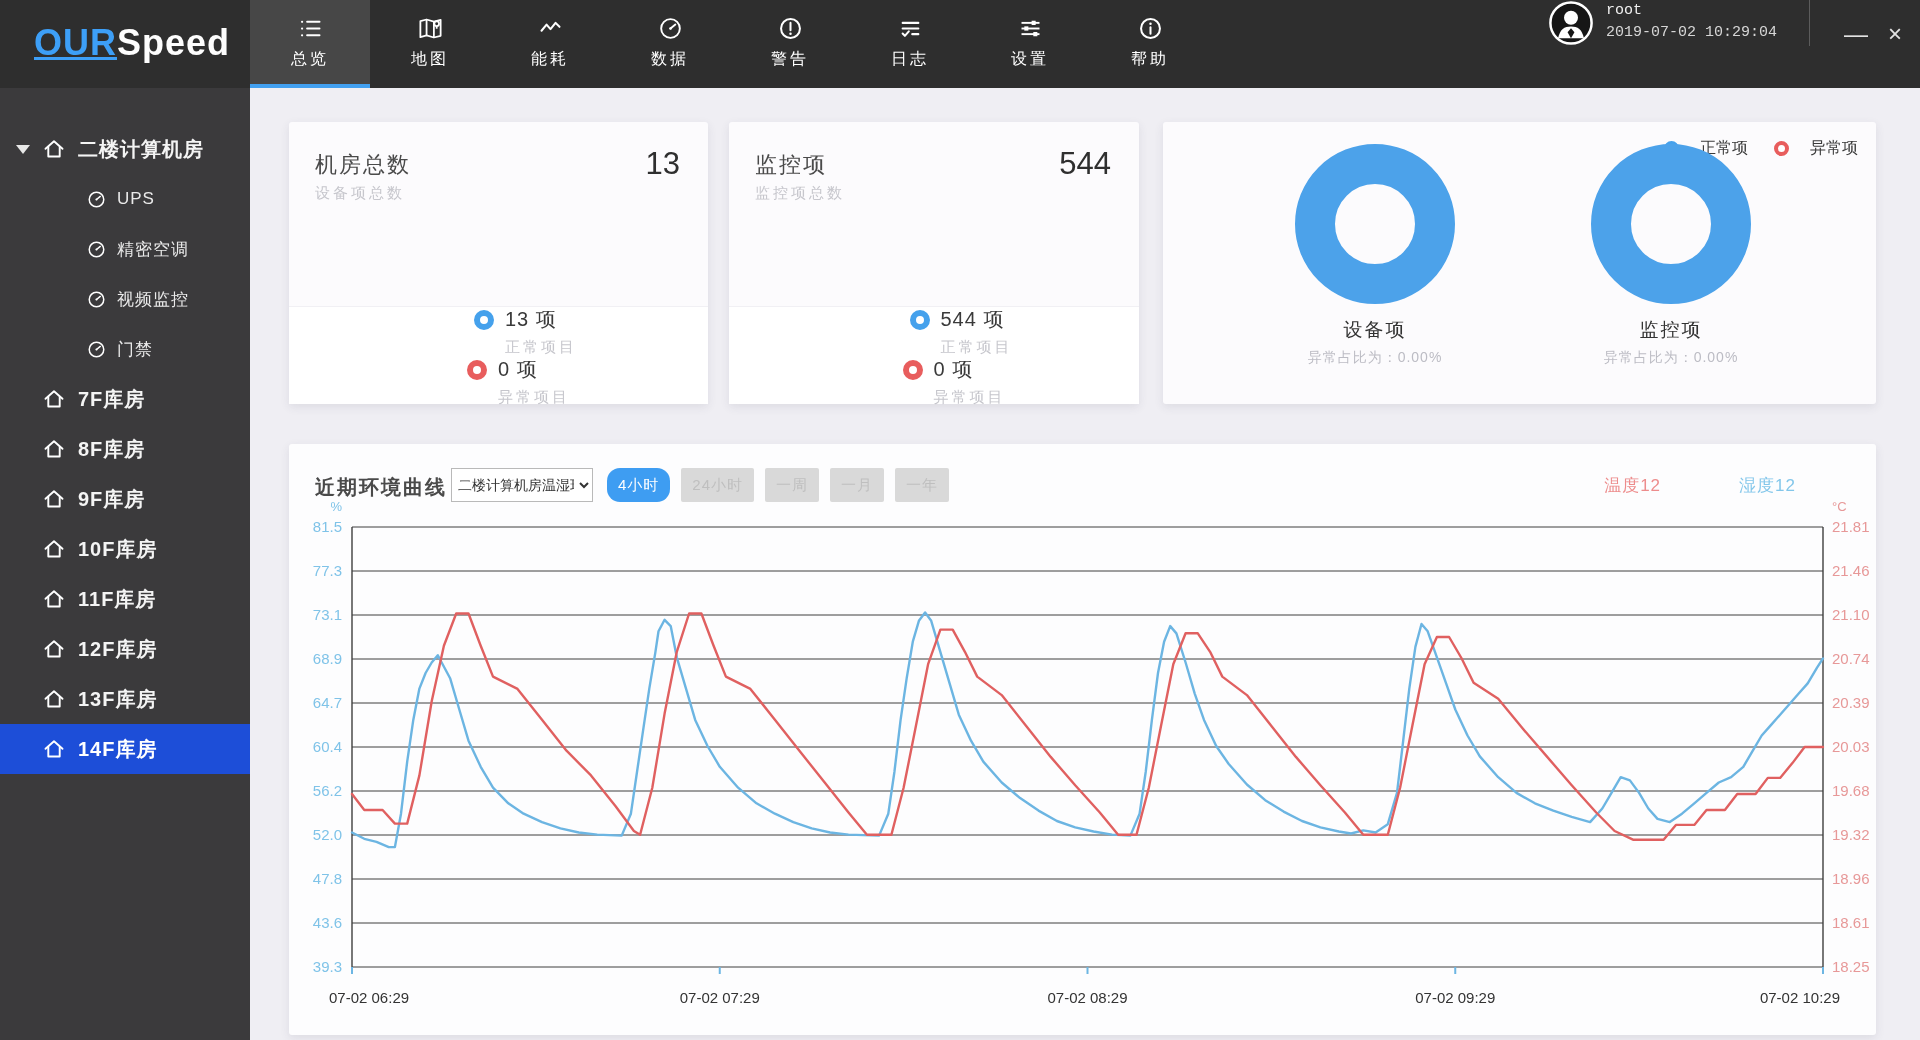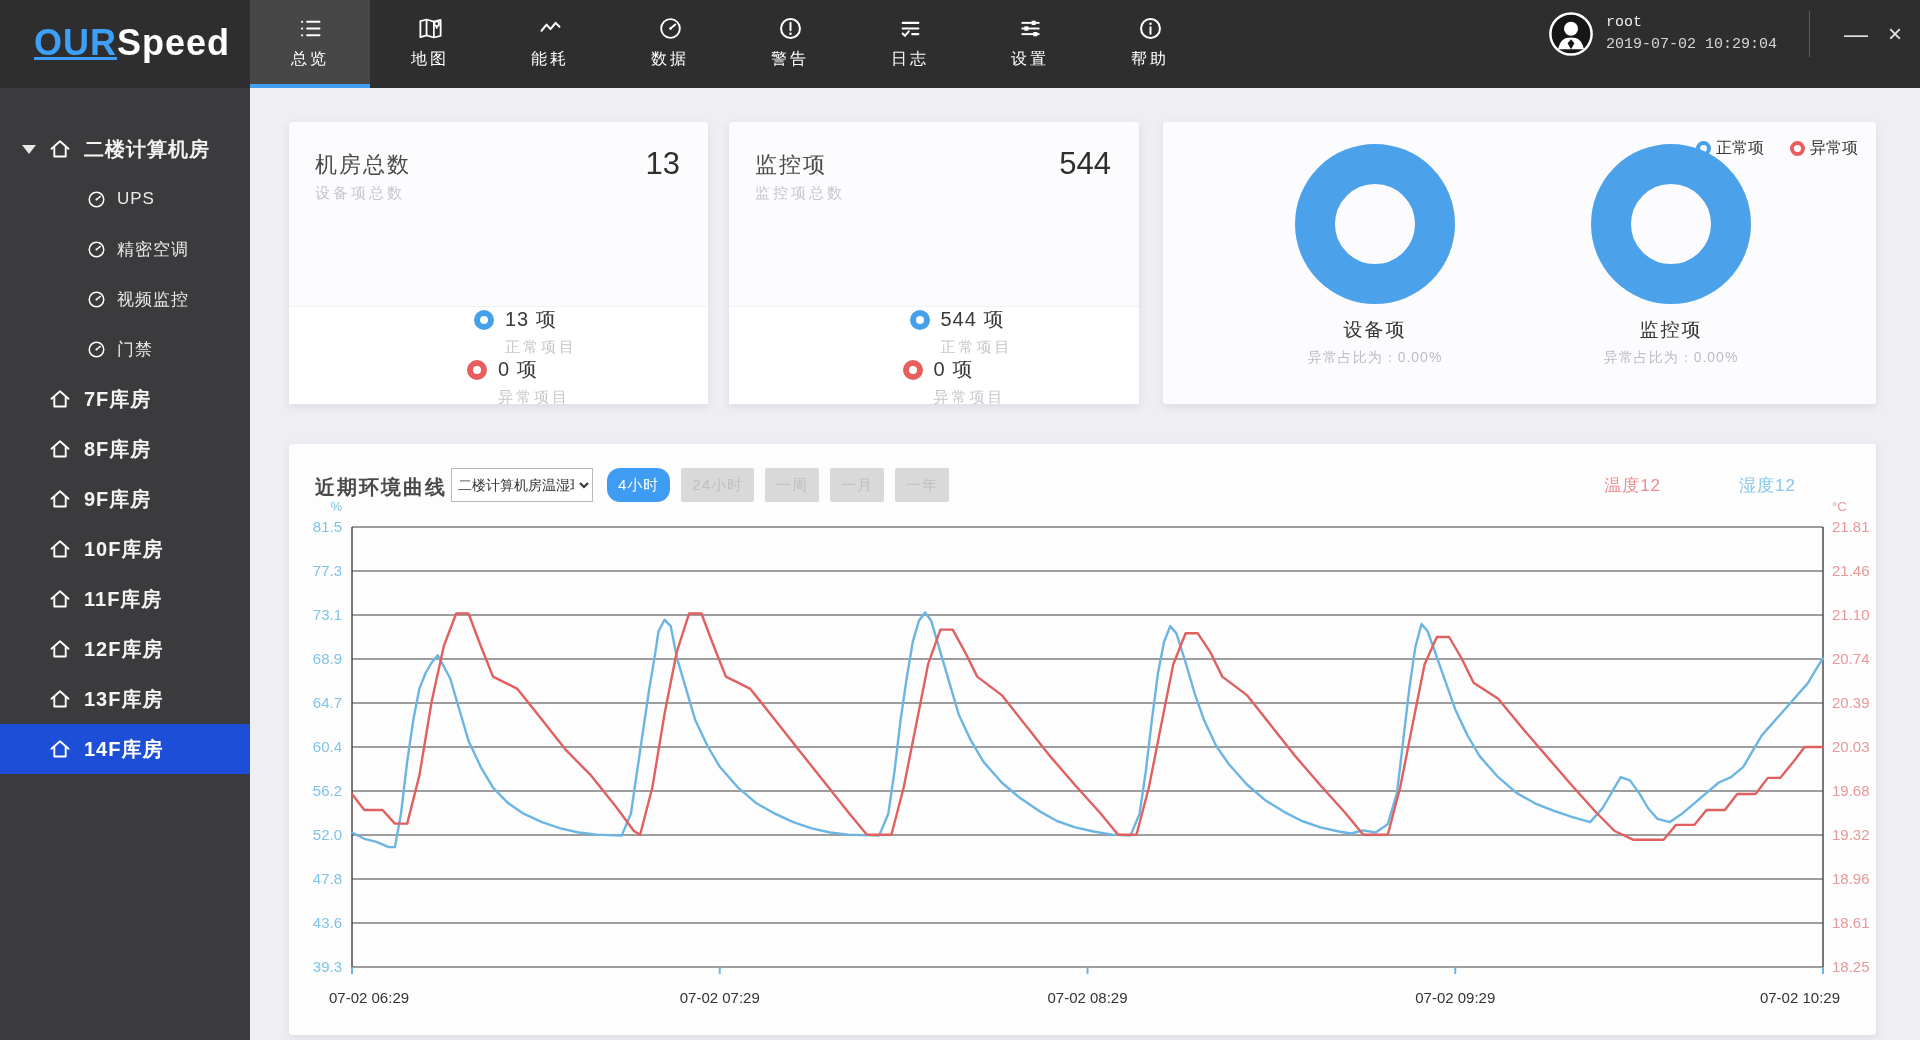--- a/index.html
+++ b/index.html
@@ -10,31 +10,31 @@
   .navbar { position:absolute; top:0; left:0; width:1920px; height:88px; background:#2e2e2e; z-index:30; }
   .logo { position:absolute; left:34px; top:22px; font-size:36px; font-weight:bold; letter-spacing:1px; }
   .logo .b1 { color:#3D9FF7;text-decoration:underline; }
   .logo .b2 { color:#fdfdfd; }
   .nav-menu { position:absolute; left:250px; top:0; height:88px; display:flex; }
   .nav-item { width:120px; height:88px; display:flex; flex-direction:column; align-items:center; justify-content:center; gap:7px; color:#fff; cursor:pointer; border-bottom:4px solid transparent; }
   .nav-item.active { background:#474747; border-bottom:4px solid #42A0F0; }
   .nav-item .nico { width:27px; height:27px; color:#fff; }
   .nav-item .nico svg { width:100%; height:100%; }
   .nav-item .nlabel { font-size:16px; letter-spacing:3px; }
-  .nav-right { position:absolute; right:8px; top:0; height:67px; display:flex; align-items:center; }
+  .nav-right { position:absolute; right:8px; top:0; height:67px; display:flex; }
   .avatar { width:46px; height:46px; margin-right:12px; cursor:pointer; }
   .user-meta { line-height:1.45; margin-right:26px; }
   .user-name { color:#f0f0f0; font-size:15px; font-family:"Liberation Mono","DejaVu Sans Mono",monospace; }
   .user-time { color:#d6d6d6; font-size:15px; font-family:"Liberation Mono","DejaVu Sans Mono",monospace; }
   .win-divider { width:1px; height:46px; background:#5c5c5c; margin:0 24px 0 6px; }
   .win-btn { background:none; border:none; color:#e3e3e3; font-size:24px; cursor:pointer; padding:4px 10px; line-height:1; }
 
   
   .sidebar { position:absolute; top:88px; left:0; bottom:0; width:250px; background:#3b3a3c; padding-top:36px; z-index:20; }
-  .side-item { height:50px; display:flex; align-items:center; color:#f4f4f4; cursor:pointer; padding-left:22px; }
+  .side-item { height:50px; display:flex; align-items:center; color:#f4f4f4; cursor:pointer; padding-left:16px; }
   .side-item .caret { width:0; height:0; border-left:7px solid transparent; border-right:7px solid transparent; border-top:9px solid #e8e8e8; margin-right:12px; }
   .side-item .caret-space { width:26px; }
   .side-item .sico { width:24px; height:24px; margin-right:12px; color:#fff; flex:none; }
   .side-item .sico svg { width:100%; height:100%; }
   .side-item .slabel { font-size:20px; font-weight:bold; letter-spacing:1px; white-space:nowrap; }
   .side-item.sub { padding-left:86px; }
   .side-item.sub .sico { width:21px; height:21px; margin-right:10px; }
   .side-item.sub .slabel { font-size:17px; font-weight:normal; color:#eaeaea; }
   .side-item.selected { background:#8BCBF3; }
   .side-item.selected .slabel { color:#fff; }
@@ -50,21 +50,21 @@
   .card-stats { position:absolute; left:0; right:0; bottom:0; height:98px; background:#ffffff; border-top:1px solid #f1f0f4; display:flex; align-items:center;flex-direction:column; }
   .stat-group { display:flex; align-items:flex-start; padding-left:54px; flex:1; }
   .stat-group.right { padding-left:40px; }
   .stat-divider { width:1px; height:58px; background:#d9d9de; align-self:center; }
   .ring { display:inline-block; width:20px; height:20px; border-radius:50%; border:6px solid #45A1EC; background:#fff; margin-top:3px; margin-right:11px; flex:none; }
   .stat-count { font-size:20px; color:#3a3a3a; letter-spacing:1px; line-height:1.25; }
   .stat-label { font-size:15px; color:#c6c6cc; letter-spacing:3px; margin-top:6px; }
 
   
   .donut-legend { position:absolute; right:18px; top:16px; display:flex; gap:26px; align-items:center; }
-  .legend-item { display:flex; align-items:center; gap:5px; cursor:pointer; }
+  .legend-item { display:flex; align-items:center; gap:21px; cursor:pointer; }
   .legend-item .ring { width:15px; height:15px; border-width:4.5px; margin:0; }
   .legend-item .ltext { font-size:16px; color:#3b3b3b; }
   .donut-wrap { position:absolute; top:0; width:320px; text-align:center; }
   #donut-wrap-0 { left:52px; }
   #donut-wrap-1 { left:348px; }
   .donut { width:160px; height:160px; border-radius:50%; border:40px solid #4CA2EA; margin:22px auto 0; }
   .donut-label { font-size:19px; color:#333; margin-top:13px; letter-spacing:2px; }
   .donut-sublabel { font-size:14px; color:#bcbcc4; margin-top:6px; letter-spacing:1px; }
 
   

